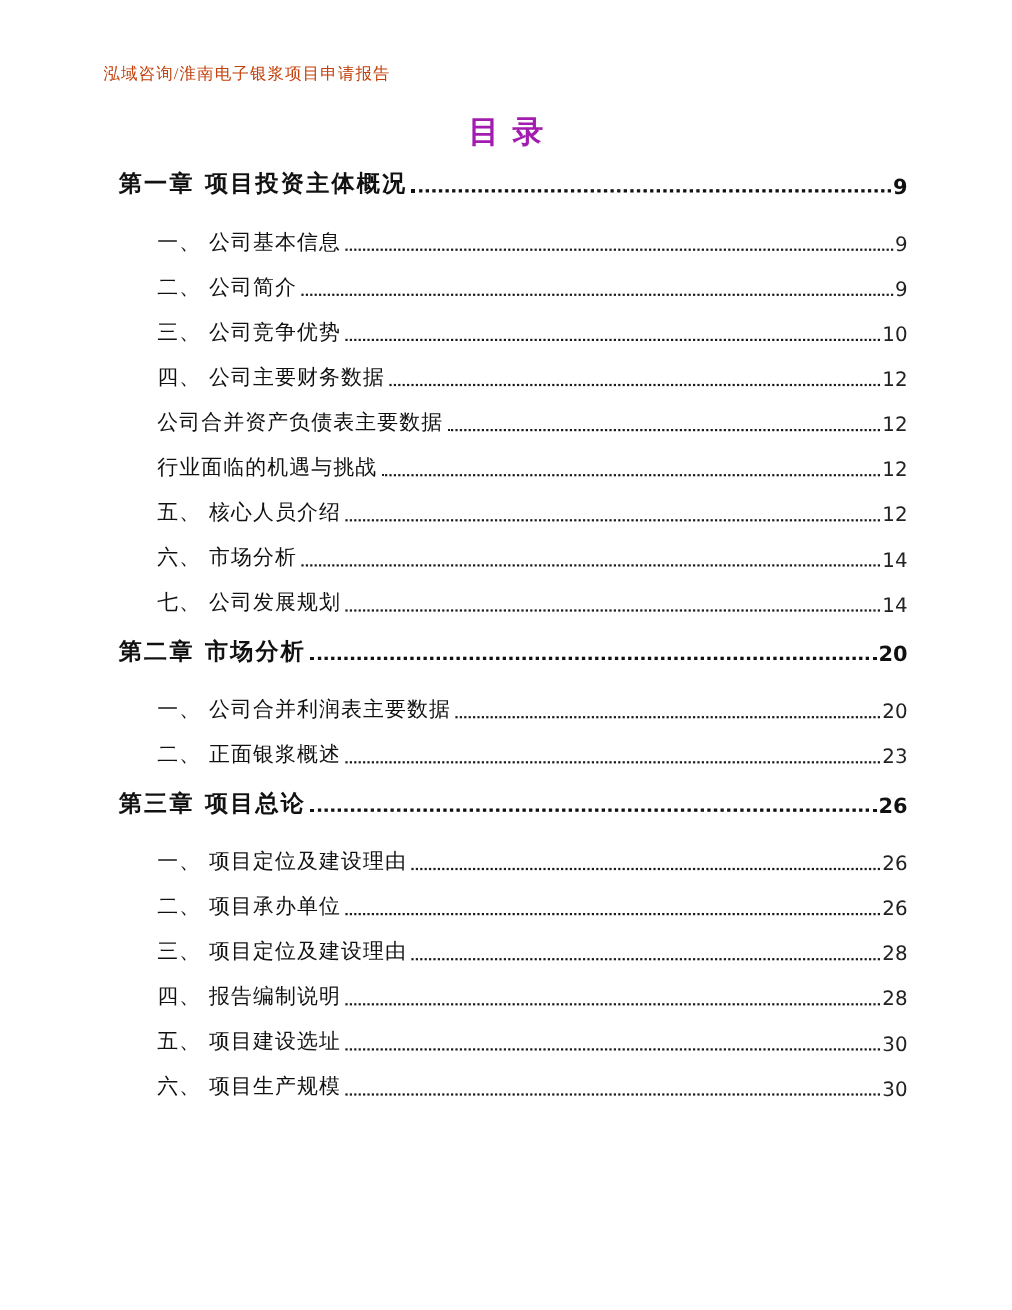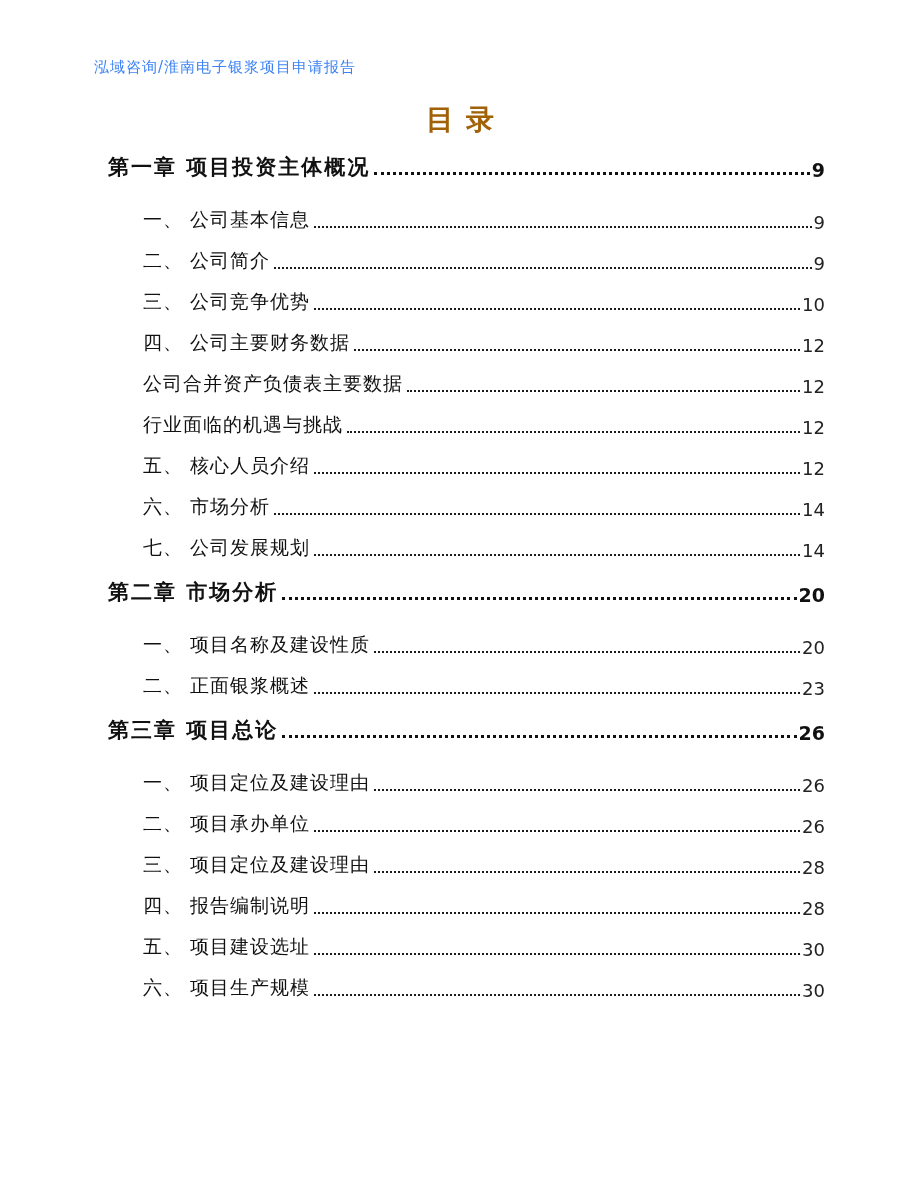--- a/index.html
+++ b/index.html
@@ -9,30 +9,31 @@
     background: #ffffff;
     font-family: "DejaVu Sans", "Liberation Sans", sans-serif;
     color: #111111;
     overflow: hidden;
     position: relative;
   }
   .doc-header {
     padding: 58px 0 0 94px;
     font-size: 15px;
     letter-spacing: 1px;
-    color: #3b82f6;
+    color: #c2410c;
+    font-family: Liberation Serif, serif;
   }
   .doc-title {
     margin-top: 24px;
     text-align: center;
     font-size: 28px;
     font-weight: bold;
     letter-spacing: 12px;
     padding-left: 12px; 
-    color: #a16207;
+    color: #a21caf;
   }
   .toc {
     margin-top: 12px;
     padding: 0 95px 0 108px;
   }
   .row {
     display: flex;
     align-items: flex-end;
     cursor: pointer;
   }
@@ -132,21 +133,21 @@
     <span class="leader"></span>
     <span class="pg">14</span>
   </div>
 
   <div class="row chapter-row">
     <span class="lbl">第二章 市场分析</span>
     <span class="leader"></span>
     <span class="pg">20</span>
   </div>
   <div class="row item-row">
-    <span class="lbl">一、 项目名称及建设性质</span>
+    <span class="lbl">一、 公司合并利润表主要数据</span>
     <span class="leader"></span>
     <span class="pg">20</span>
   </div>
   <div class="row item-row">
     <span class="lbl">二、 正面银浆概述</span>
     <span class="leader"></span>
     <span class="pg">23</span>
   </div>
 
   <div class="row chapter-row">

